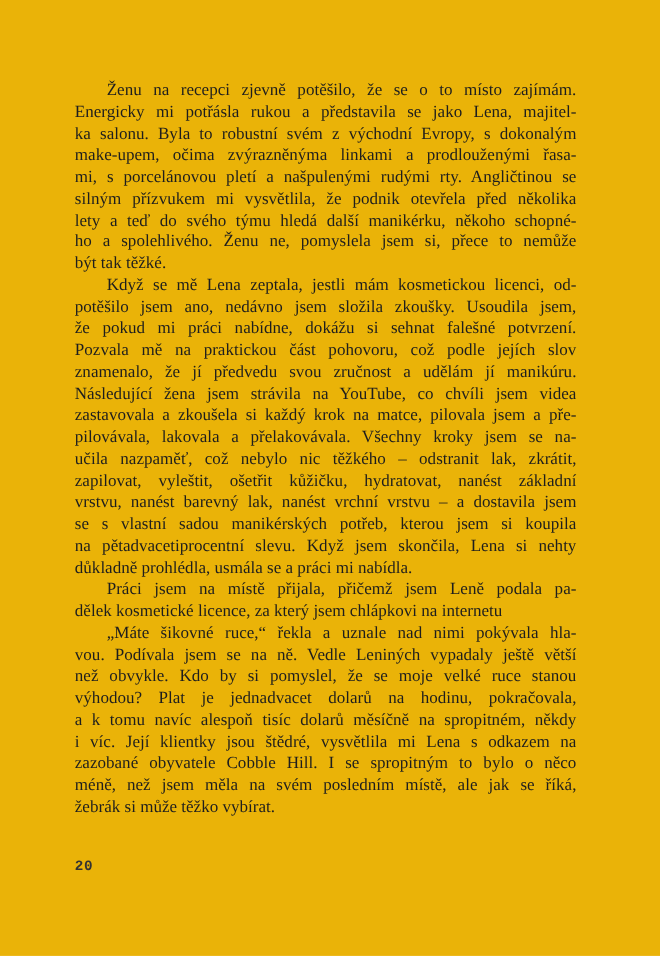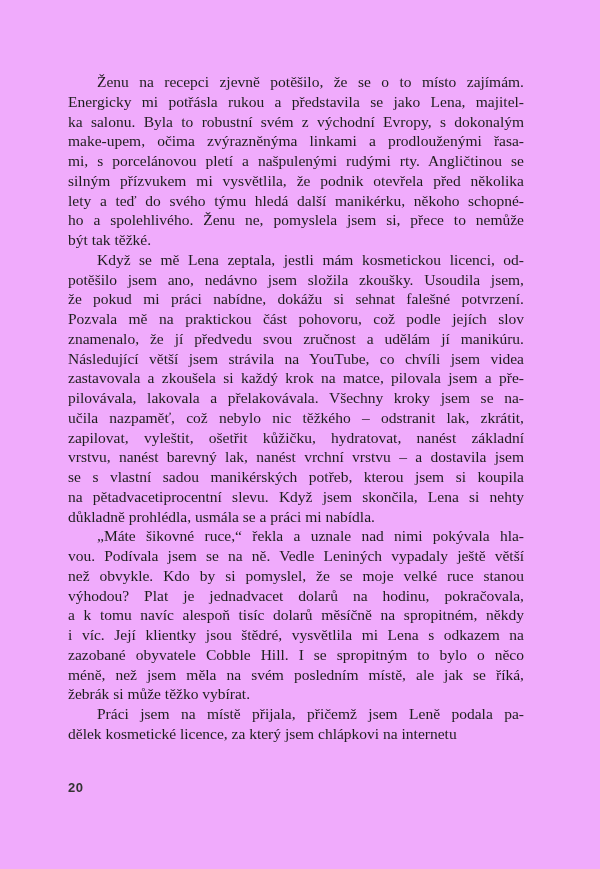--- a/index.html
+++ b/index.html
@@ -10,21 +10,21 @@
     width: 600px;
     height: 869px;
     background: #fdfdfc;
     position: relative;
     overflow: hidden;
     font-family: "Liberation Serif", "DejaVu Serif", serif;
   }
   .page {
     position: absolute;
     inset: 0;
-    background: #f0abfc;
+    background: #eab308;
   }
   .text-block {
     position: absolute;
     left: 68px;
     top: 72px;
     width: 456px;
     color: #1e1e1e;
     font-size: 15.5px;
   }
   .paragraph {
@@ -42,21 +42,21 @@
   .line.first {
     text-indent: 29px;
   }
   .line.last {
     text-align-last: left;
   }
   .page-number {
     position: absolute;
     left: 68px;
     top: 780px;
-    font-family: Liberation Sans, sans-serif;
+    font-family: Liberation Mono, monospace;
     font-weight: bold;
     font-size: 13px;
     letter-spacing: 0.5px;
     color: #333333;
   }
 </style>
 </head>
 <body>
 
 <div class="page">
@@ -71,40 +71,40 @@
         <div class="line">lety a teď do svého týmu hledá další manikérku, někoho schopné-</div>
         <div class="line">ho a spolehlivého. Ženu ne, pomyslela jsem si, přece to nemůže</div>
         <div class="line last">být tak těžké.</div>
       </div>
       <div class="paragraph">
         <div class="line first">Když se mě Lena zeptala, jestli mám kosmetickou licenci, od-</div>
         <div class="line">potěšilo jsem ano, nedávno jsem složila zkoušky. Usoudila jsem,</div>
         <div class="line">že pokud mi práci nabídne, dokážu si sehnat falešné potvrzení.</div>
         <div class="line">Pozvala mě na praktickou část pohovoru, což podle jejích slov</div>
         <div class="line">znamenalo, že jí předvedu svou zručnost a udělám jí manikúru.</div>
-        <div class="line">Následující větší jsem strávila na YouTube, co chvíli jsem videa</div>
+        <div class="line">Následující žena jsem strávila na YouTube, co chvíli jsem videa</div>
         <div class="line">zastavovala a zkoušela si každý krok na matce, pilovala jsem a pře-</div>
         <div class="line">pilovávala, lakovala a přelakovávala. Všechny kroky jsem se na-</div>
         <div class="line">učila nazpaměť, což nebylo nic těžkého – odstranit lak, zkrátit,</div>
         <div class="line">zapilovat, vyleštit, ošetřit kůžičku, hydratovat, nanést základní</div>
         <div class="line">vrstvu, nanést barevný lak, nanést vrchní vrstvu – a dostavila jsem</div>
         <div class="line">se s vlastní sadou manikérských potřeb, kterou jsem si koupila</div>
         <div class="line">na pětadvacetiprocentní slevu. Když jsem skončila, Lena si nehty</div>
         <div class="line last">důkladně prohlédla, usmála se a práci mi nabídla.</div>
+      </div>
+      <div class="paragraph">
+        <div class="line first">Práci jsem na místě přijala, přičemž jsem Leně podala pa-</div>
+        <div class="line last">dělek kosmetické licence, za který jsem chlápkovi na internetu</div>
       </div>
       <div class="paragraph">
         <div class="line first">„Máte šikovné ruce,“ řekla a uznale nad nimi pokývala hla-</div>
         <div class="line">vou. Podívala jsem se na ně. Vedle Leniných vypadaly ještě větší</div>
         <div class="line">než obvykle. Kdo by si pomyslel, že se moje velké ruce stanou</div>
         <div class="line">výhodou? Plat je jednadvacet dolarů na hodinu, pokračovala,</div>
         <div class="line">a k tomu navíc alespoň tisíc dolarů měsíčně na spropitném, někdy</div>
         <div class="line">i víc. Její klientky jsou štědré, vysvětlila mi Lena s odkazem na</div>
         <div class="line">zazobané obyvatele Cobble Hill. I se spropitným to bylo o něco</div>
         <div class="line">méně, než jsem měla na svém posledním místě, ale jak se říká,</div>
         <div class="line last">žebrák si může těžko vybírat.</div>
       </div>
-      <div class="paragraph">
-        <div class="line first">Práci jsem na místě přijala, přičemž jsem Leně podala pa-</div>
-        <div class="line last">dělek kosmetické licence, za který jsem chlápkovi na internetu</div>
-      </div>
     </div>
   <div class="page-number">20</div>
 </div>
 
 </body></html>

